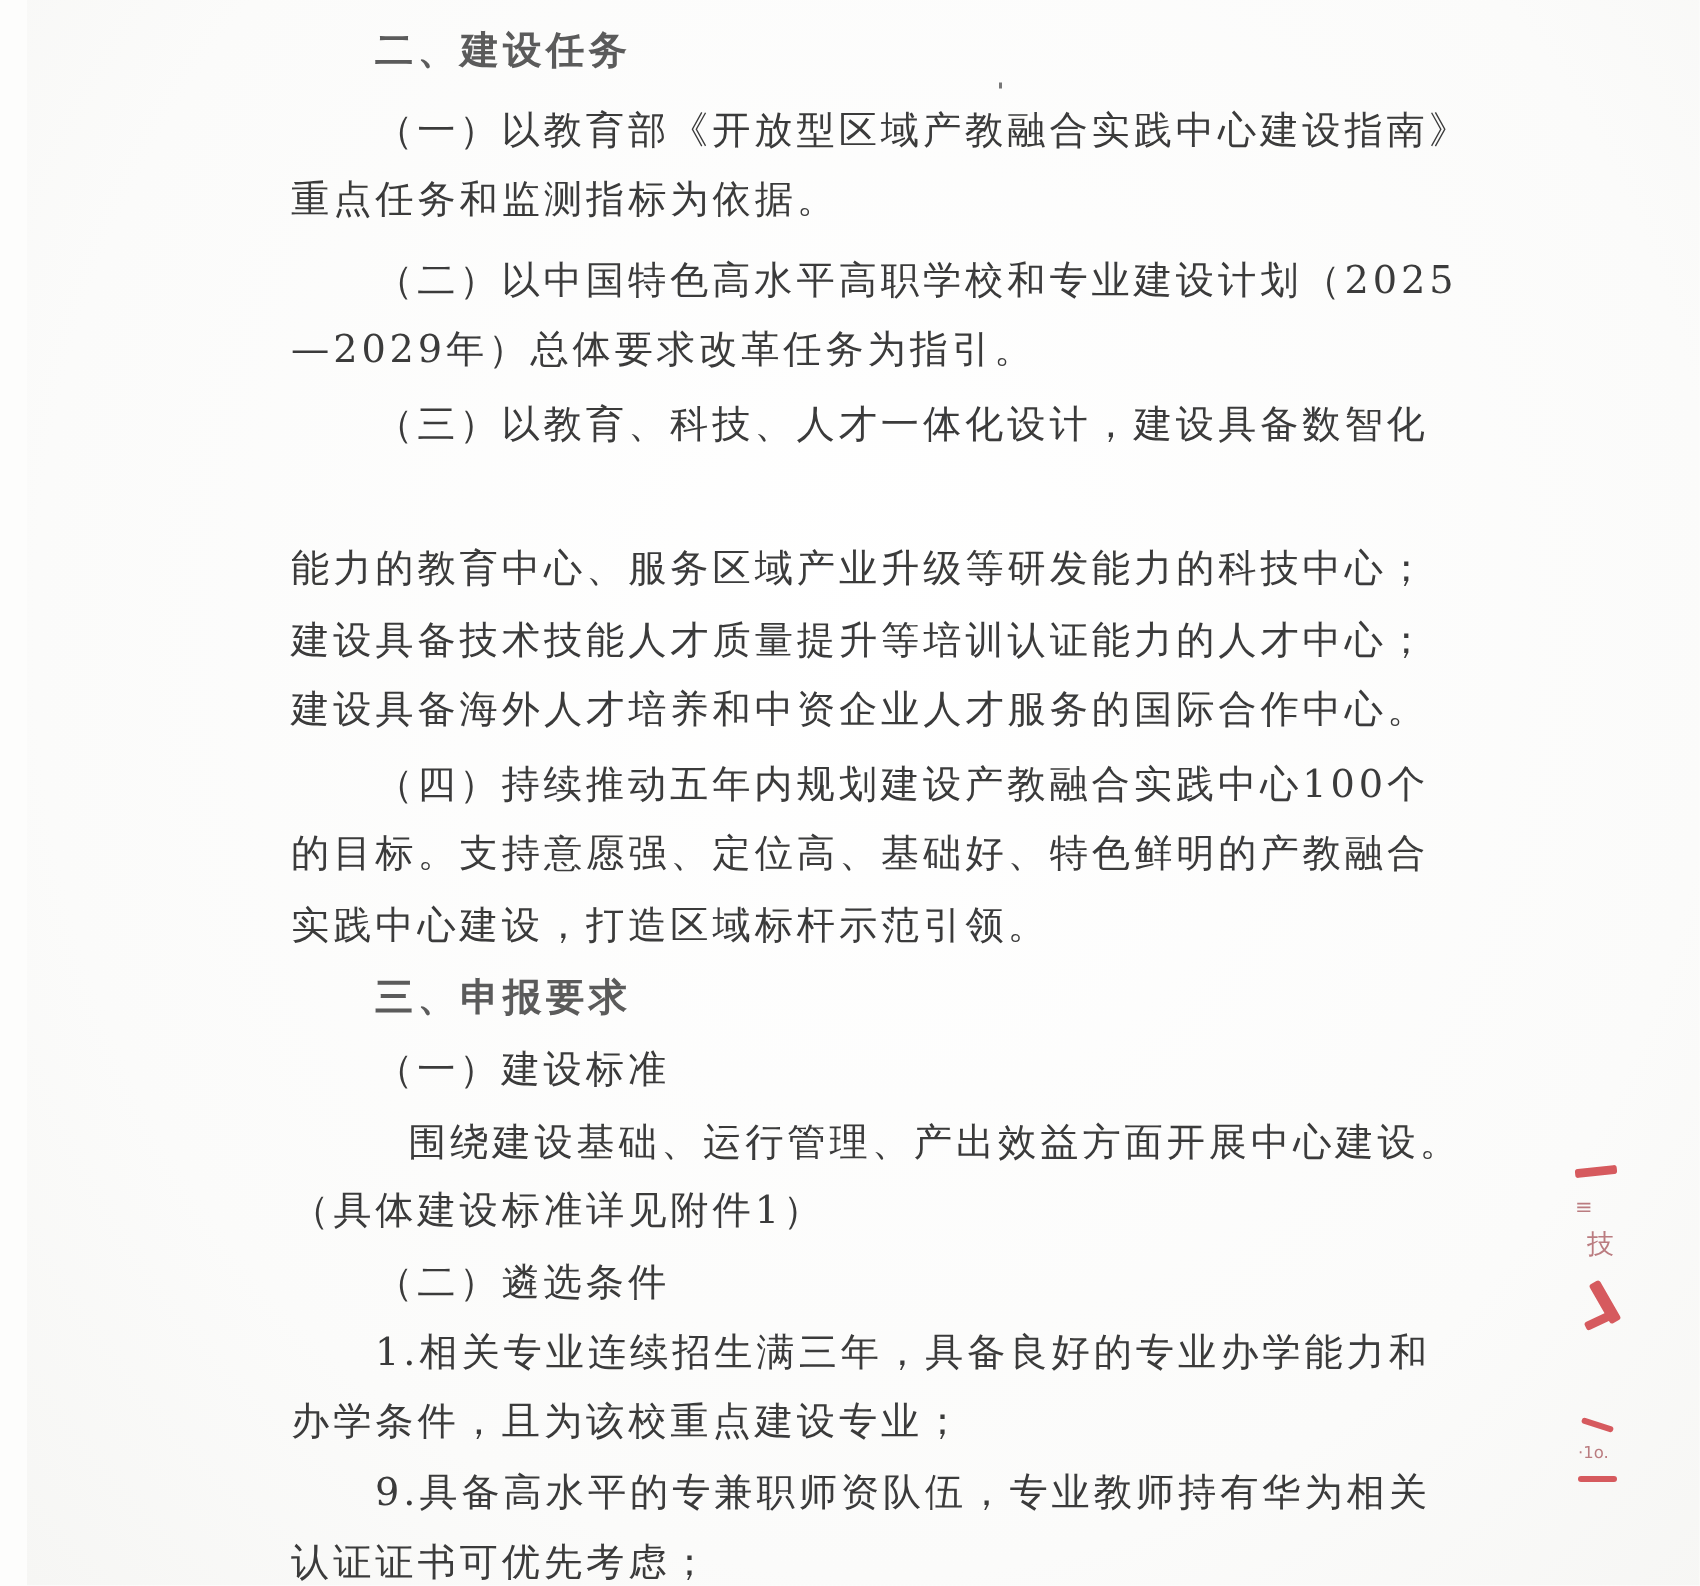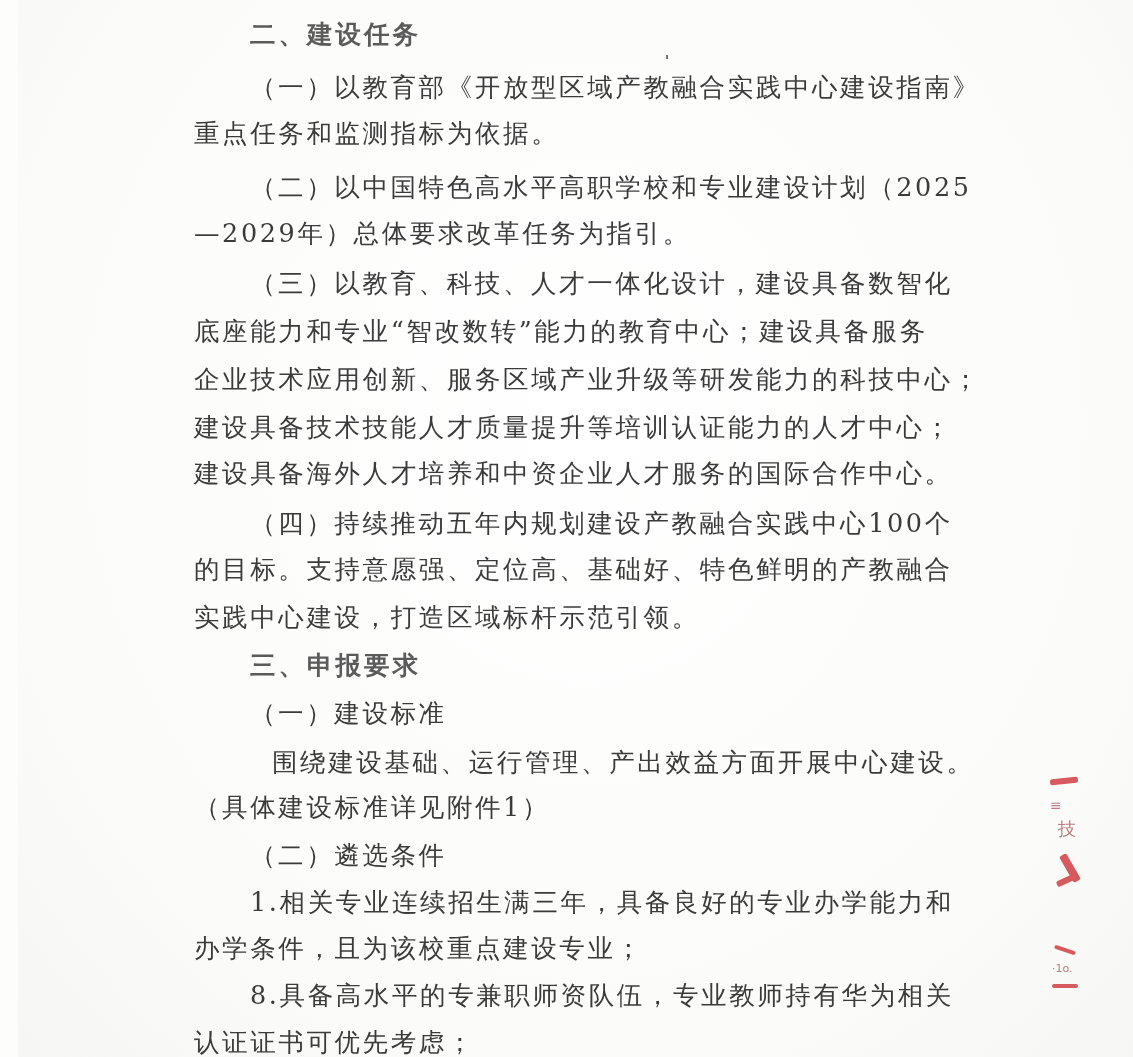--- a/index.html
+++ b/index.html
@@ -81,39 +81,38 @@
 
   <div class="line indent heading" style="top:19px;">二、建设任务</div>
 
   <div class="line indent" style="top:72px;">（一）以教育部《开放型区域产教融合实践中心建设指南》</div>
   <div class="line" style="top:118px;">重点任务和监测指标为依据。</div>
 
   <div class="line indent" style="top:172px;text-align:right;">（二）以中国特色高水平高职学校和专业建设计划（2025</div>
   <div class="line" style="top:218px;">—2029年）总体要求改革任务为指引。</div>
 
   <div class="line indent" style="top:268px;">（三）以教育、科技、人才一体化设计，建设具备数智化</div>
-  <div class="line" style="top:316px;">底座能力和专业“智改数转”能力的教育中心；建设具备服务</div>
-  <div class="line" style="top:364px;">企业技术应用创新、服务区域产业升级等研发能力的科技中心；</div>
+  <div class="line" style="top:364px;">能力的教育中心、服务区域产业升级等研发能力的科技中心；</div>
   <div class="line" style="top:412px;">建设具备技术技能人才质量提升等培训认证能力的人才中心；</div>
   <div class="line" style="top:458px;">建设具备海外人才培养和中资企业人才服务的国际合作中心。</div>
 
   <div class="line indent" style="top:508px;">（四）持续推动五年内规划建设产教融合实践中心100个</div>
   <div class="line" style="top:554px;">的目标。支持意愿强、定位高、基础好、特色鲜明的产教融合</div>
   <div class="line indent heading" style="top:650px;">三、申报要求</div>
 
   <div class="line" style="top:602px;">实践中心建设，打造区域标杆示范引领。</div>
 
   <div class="line indent" style="top:698px;">（一）建设标准</div>
   <div class="line" style="left:254px; top:747px;">围绕建设基础、运行管理、产出效益方面开展中心建设。</div>
   <div class="line" style="top:792px;">（具体建设标准详见附件1）</div>
 
   <div class="line indent" style="top:840px;text-align:right;">（二）遴选条件</div>
   <div class="line indent" style="top:887px;">1.相关专业连续招生满三年，具备良好的专业办学能力和</div>
   <div class="line" style="top:933px;text-align:right;">办学条件，且为该校重点建设专业；</div>
-  <div class="line indent" style="top:980px;">8.具备高水平的专兼职师资队伍，专业教师持有华为相关</div>
+  <div class="line indent" style="top:980px;">9.具备高水平的专兼职师资队伍，专业教师持有华为相关</div>
   <div class="line" style="top:1027px;">认证证书可优先考虑；</div>
 
   <div class="seal seal-top">
     <div class="seal-bar" style="left:2px; top:3px; width:28px; height:6px; transform:rotate(-6deg);"></div>
     <div class="seal-char" style="left:2px; top:22px; font-size:14px;">≡</div>
     <div class="seal-char" style="left:10px; top:42px;">技</div>
     <div class="seal-bar" style="left:18px; top:78px; width:8px; height:30px; transform:rotate(-30deg);"></div>
     <div class="seal-bar" style="left:8px; top:102px; width:22px; height:6px; transform:rotate(-25deg);"></div>
   </div>
   <div class="seal seal-bottom">

